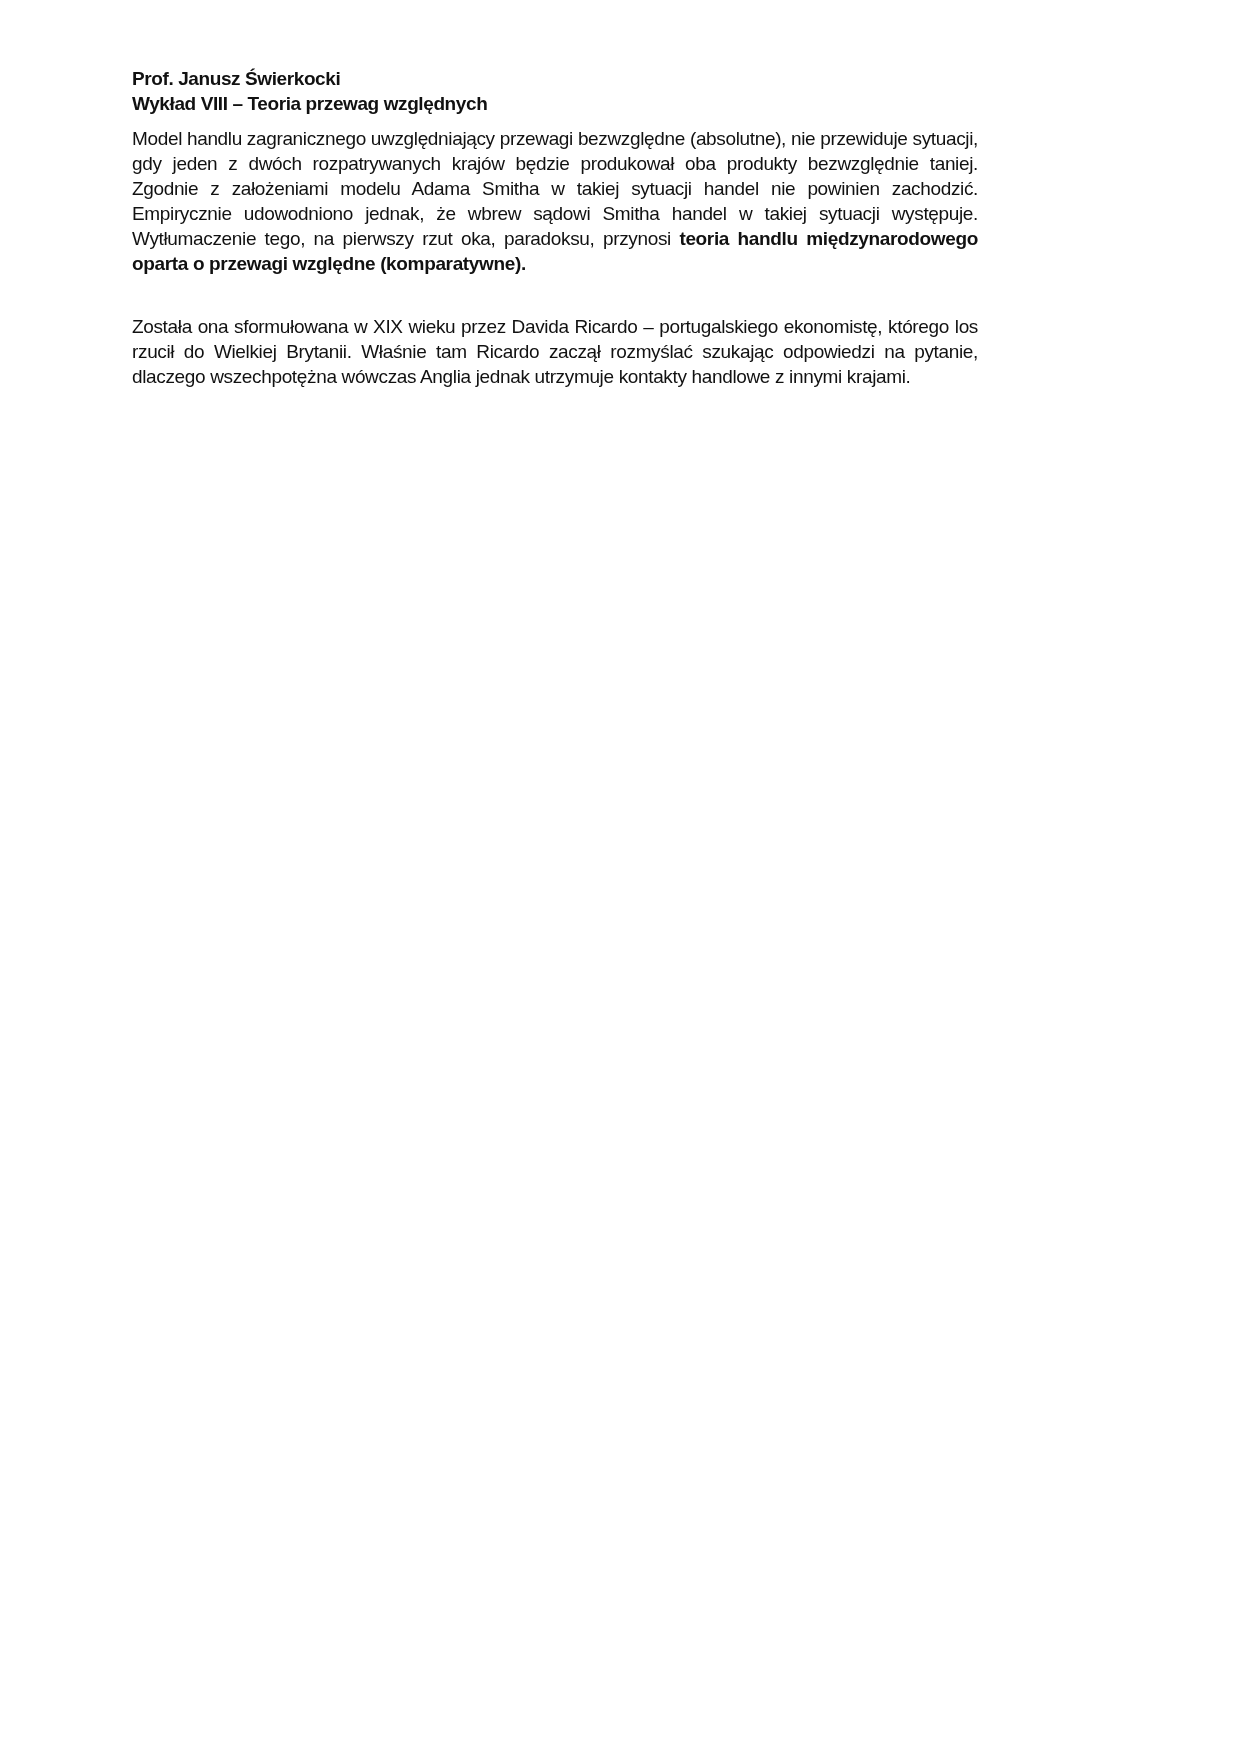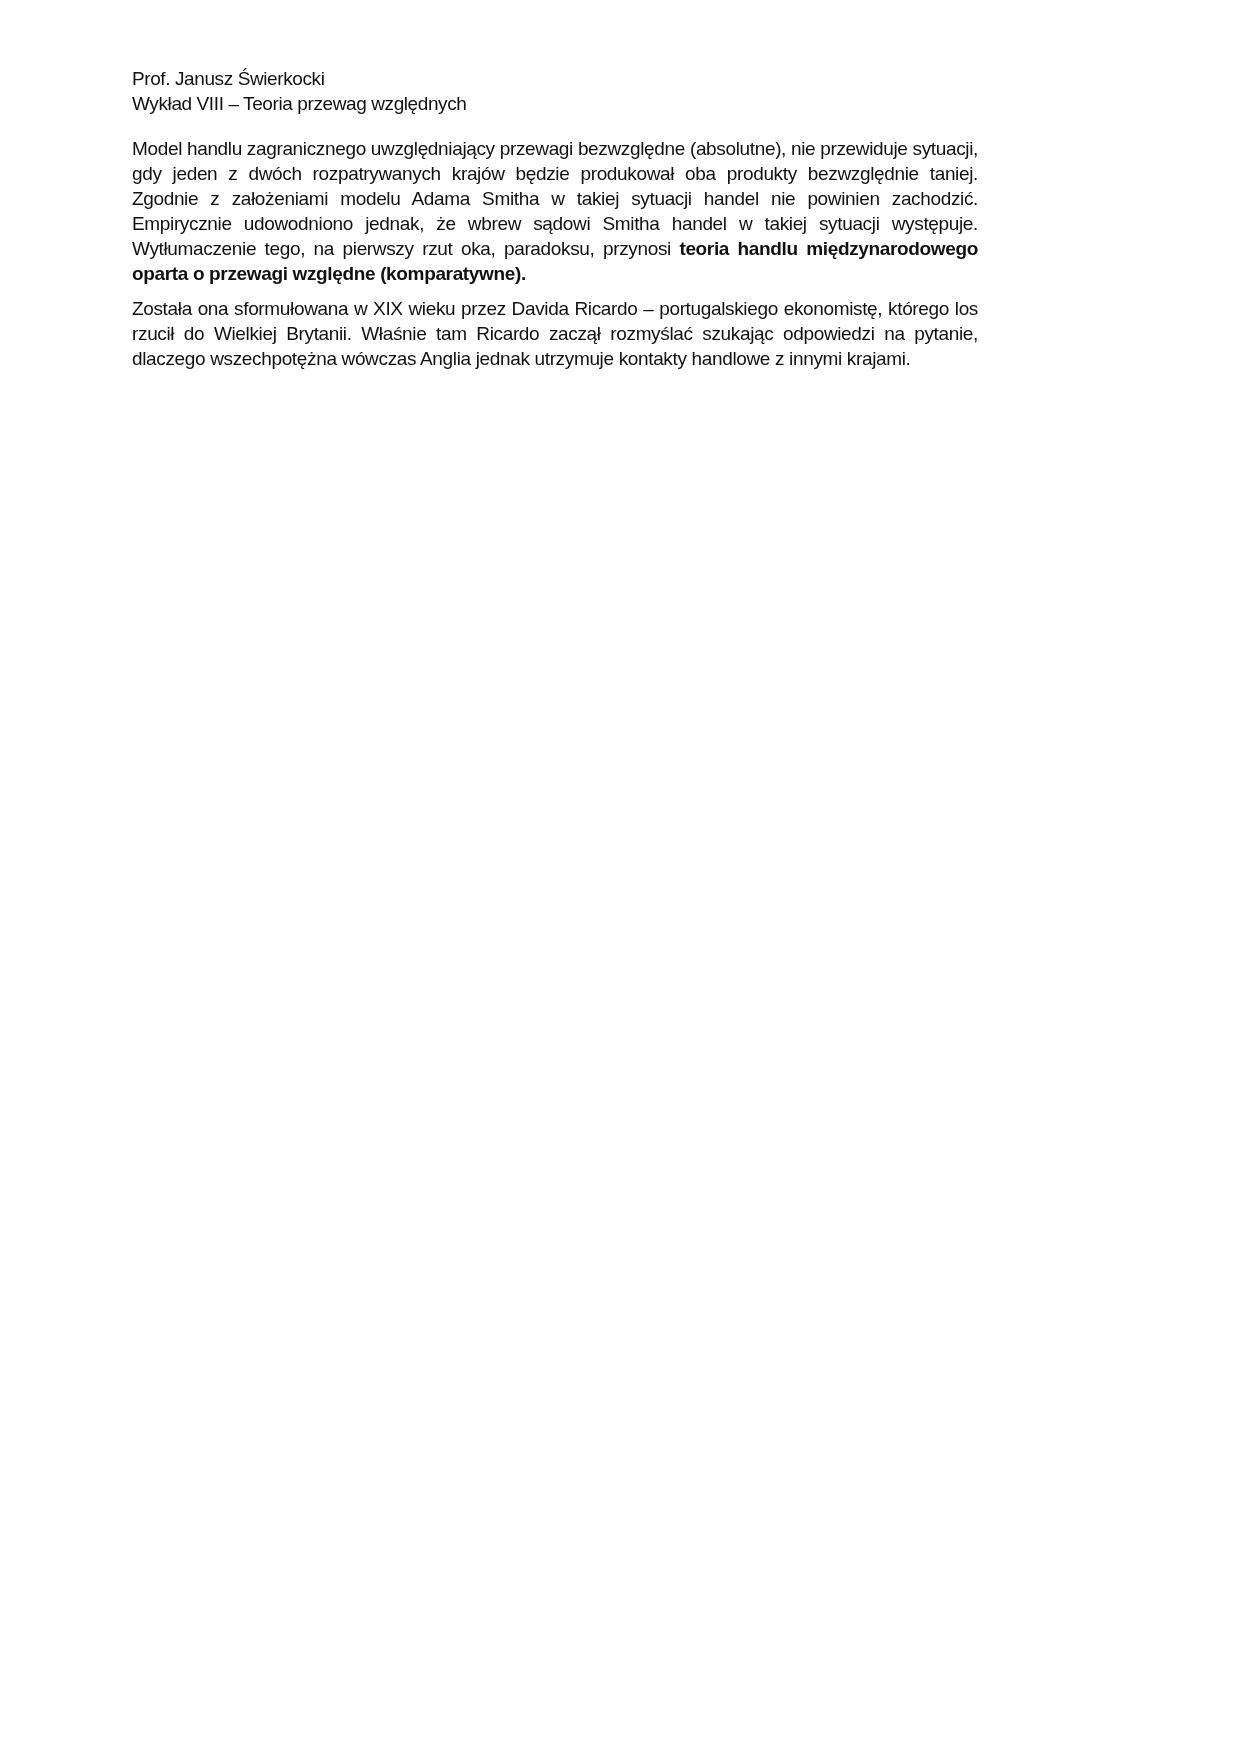--- a/index.html
+++ b/index.html
@@ -20,31 +20,32 @@
       left: 132px;
       top: 66px;
       width: 846px;
     }
     .header-line {
       font-size: 19px;
       line-height: 25px;
       height: 25px;
       white-space: nowrap;
       letter-spacing: -0.4px;
+      font-weight: bold;
     }
     .para {
       font-size: 19px;
       line-height: 25px;
       text-align: justify;
       text-align-last: left;
       letter-spacing: -0.35px;
       margin: 0;
     }
-    .para-1 { margin-top: 20px; }
-    .para-2 { margin-top: 10px; }
+    .para-1 { margin-top: 10px; }
+    .para-2 { margin-top: 38px; }
     .bold { font-weight: bold; }
   </style>
 </head>
 <body>
 
 <div class="page">
   <div class="header-line">Prof. Janusz Świerkocki</div>
   <div class="header-line">Wykład VIII – Teoria przewag względnych</div>
 
   <p class="para para-1"><span>Model handlu zagranicznego uwzględniający przewagi bezwzględne (absolutne), nie przewiduje sytuacji, gdy jeden z dwóch rozpatrywanych krajów będzie produkował oba produkty bezwzględnie taniej. Zgodnie z założeniami modelu Adama Smitha w takiej sytuacji handel nie powinien zachodzić. Empirycznie udowodniono jednak, że wbrew sądowi Smitha handel w takiej sytuacji występuje. Wytłumaczenie tego, na pierwszy rzut oka, paradoksu, przynosi </span><span class="bold">teoria handlu międzynarodowego oparta o przewagi względne (komparatywne).</span></p>

